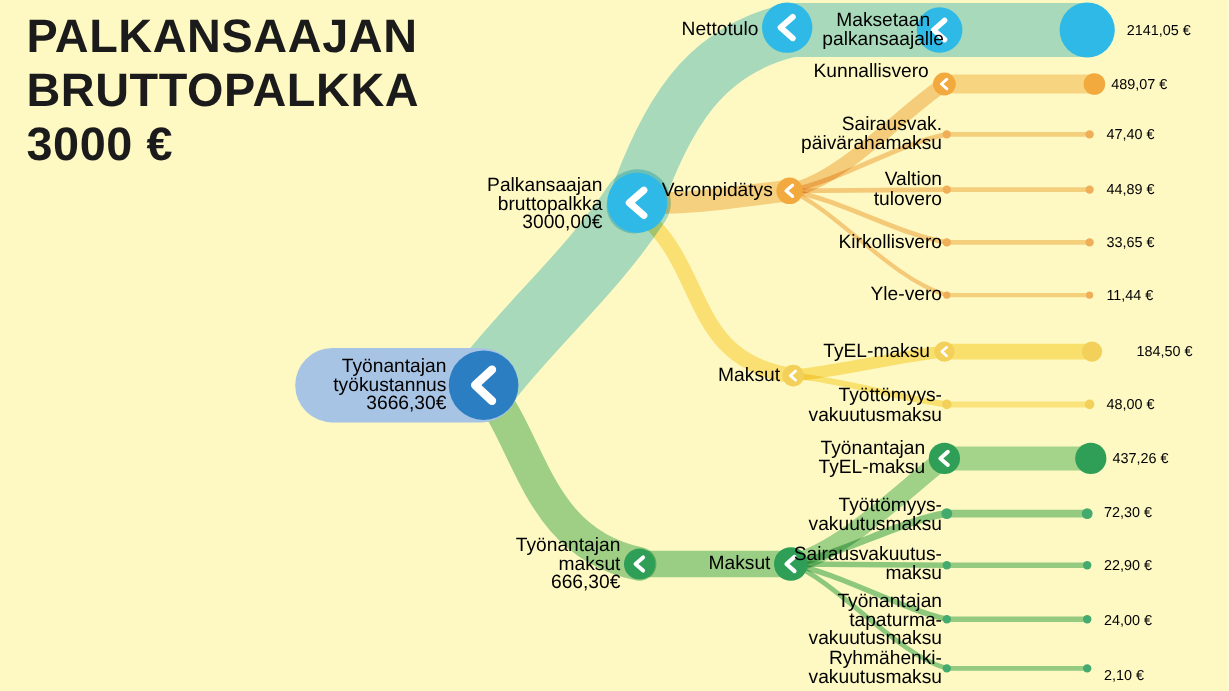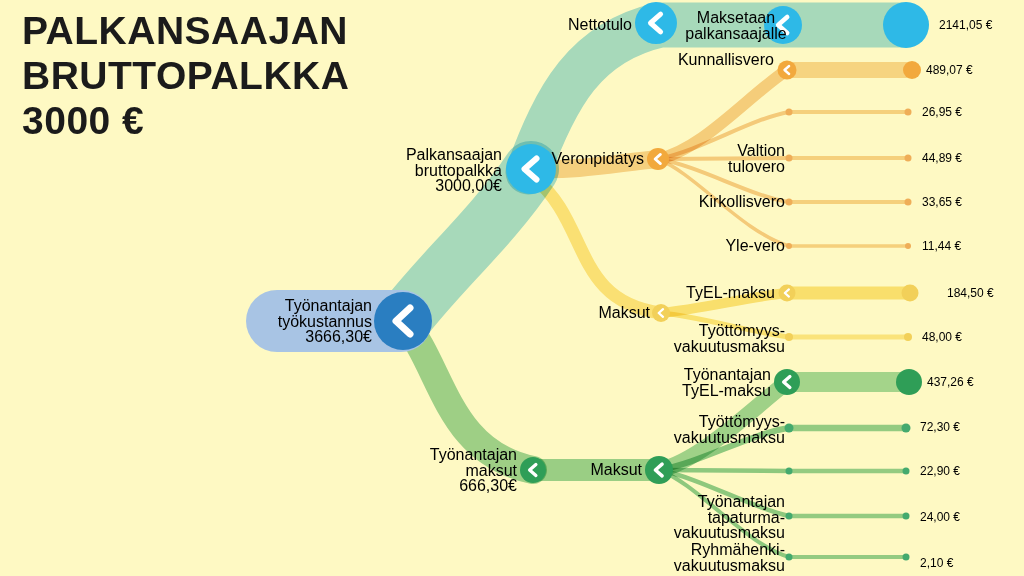--- a/index.html
+++ b/index.html
@@ -154,21 +154,23 @@
   <div class="val" style="left:939px;top:25px;">2141,05 €</div>
 
   <div class="lbl r" style="right:522px;top:170px;">Palkansaajan
 bruttopalkka
 3000,00€</div>
   <div class="lbl r" style="right:380px;top:159px;">Veronpidätys</div>
 
   <div class="lbl r" style="right:250px;top:60px;">Kunnallisvero</div>
   <div class="val" style="left:926px;top:70px;">489,07 €</div>
 
-  <div class="val" style="left:922px;top:112px;">26,95 €</div>
+  <div class="lbl r" style="right:239px;top:112px;">Sairausvak.
+päivärahamaksu</div>
+  <div class="val" style="left:922px;top:112px;">47,40 €</div>
 
   <div class="lbl r" style="right:239px;top:158px;">Valtion
 tulovero</div>
   <div class="val" style="left:922px;top:158px;">44,89 €</div>
 
   <div class="lbl r" style="right:239px;top:202px;">Kirkollisvero</div>
   <div class="val" style="left:922px;top:202px;">33,65 €</div>
 
   <div class="lbl r" style="right:239px;top:246px;">Yle-vero</div>
   <div class="val" style="left:922px;top:246px;">11,44 €</div>
@@ -192,20 +194,22 @@
   <div class="lbl r" style="right:382px;top:470px;">Maksut</div>
 
   <div class="lbl r" style="right:253px;top:382px;">Työnantajan
 TyEL-maksu</div>
   <div class="val" style="left:927px;top:382px;">437,26 €</div>
 
   <div class="lbl r" style="right:239px;top:429px;">Työttömyys-
 vakuutusmaksu</div>
   <div class="val" style="left:920px;top:427px;text-align:right;">72,30 €</div>
 
+  <div class="lbl r" style="right:239px;top:470px;">Sairausvakuutus-
+maksu</div>
   <div class="val" style="left:920px;top:471px;">22,90 €</div>
 
   <div class="lbl r" style="right:239px;top:517px;">Työnantajan
 tapaturma-
 vakuutusmaksu</div>
   <div class="val" style="left:920px;top:517px;">24,00 €</div>
 
   <div class="lbl r" style="right:239px;top:557px;">Ryhmähenki-
 vakuutusmaksu</div>
   <div class="val" style="left:920px;top:563px;">2,10 €</div>

